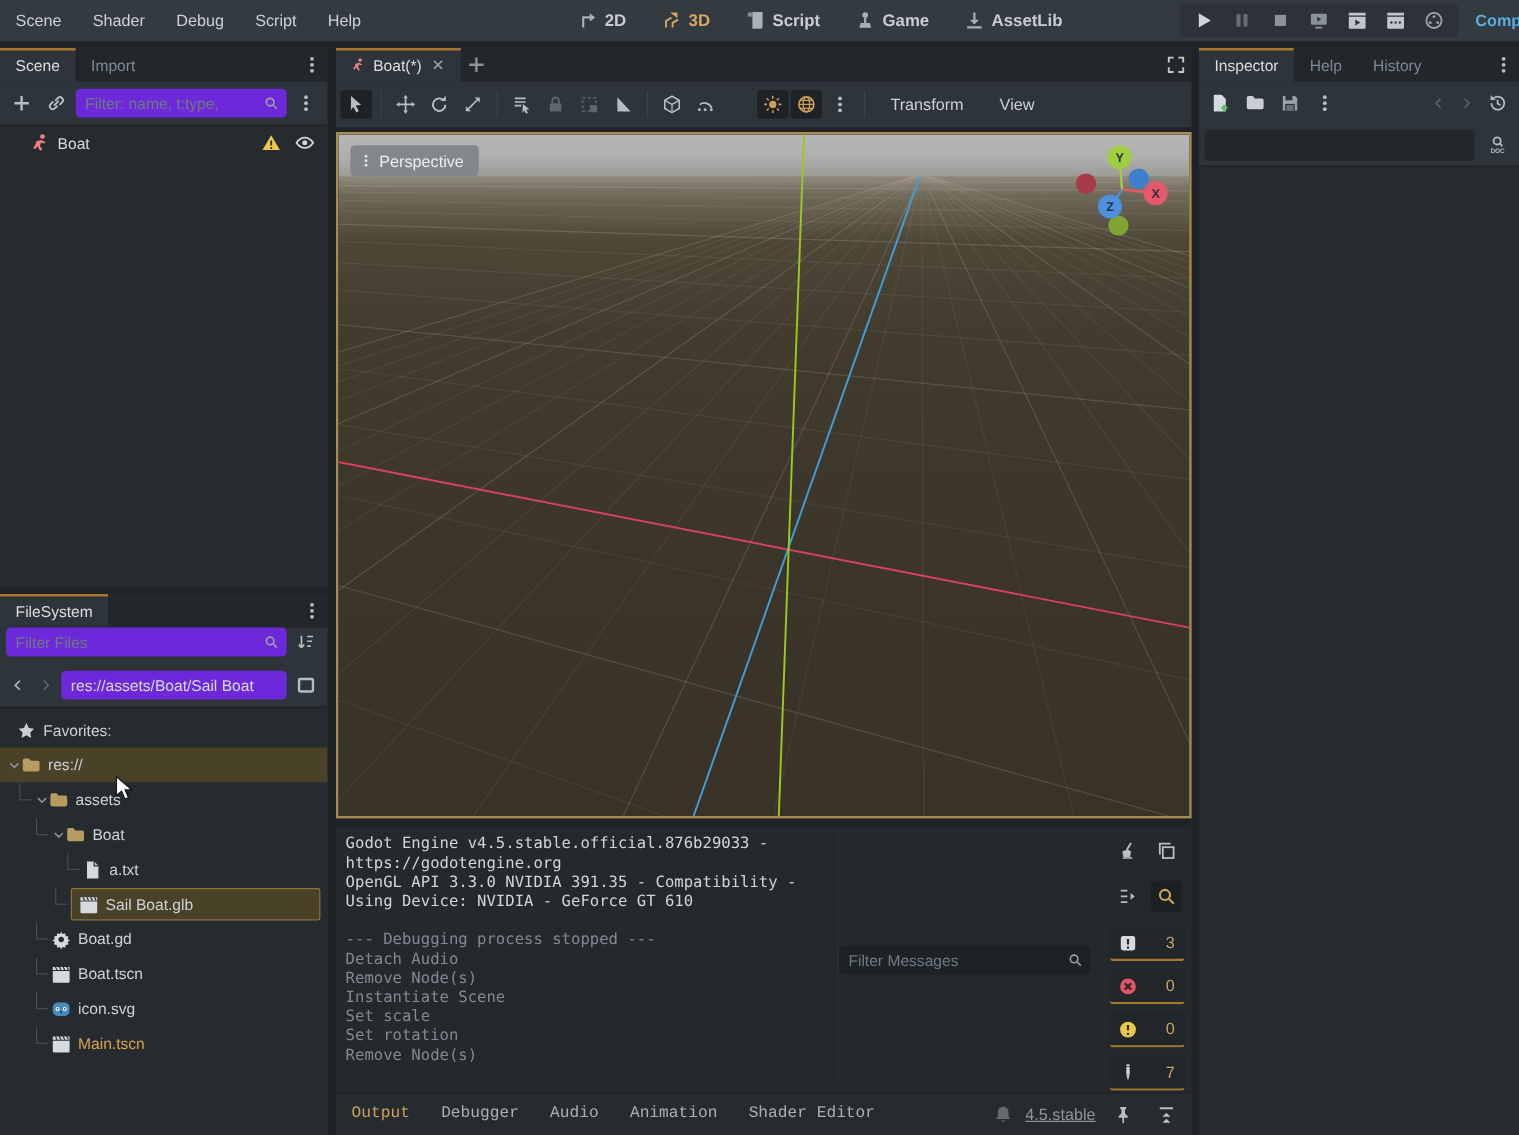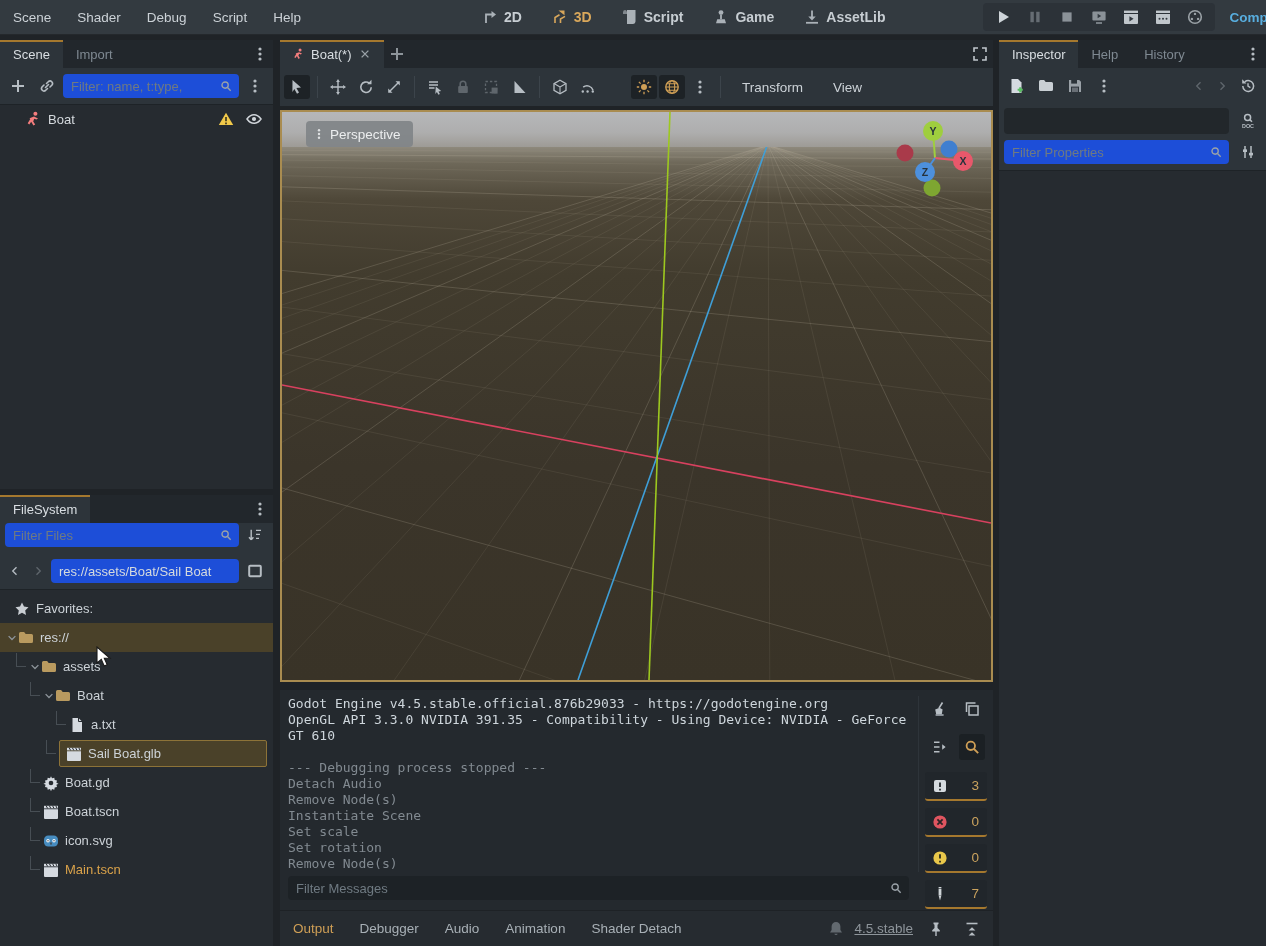--- a/index.html
+++ b/index.html
@@ -32,21 +32,21 @@
   .dock{position:absolute;display:flex;flex-direction:column;}
   #left-dock{left:0;top:40px;width:273px;height:906px;gap:6px;}
   #center-dock{left:280px;top:40px;width:713px;height:906px;}
   #right-dock{left:999px;top:40px;width:267px;height:906px;}
   .panel{background:#2d343a;display:flex;flex-direction:column;min-height:0;}
   .tabstrip{display:flex;align-items:stretch;background:#22272c;height:28px;flex:0 0 28px;}
   .tab{padding:0 13px;display:flex;align-items:center;gap:6px;font-size:13px;color:#7f8992;}
   .tab.active{background:#2d343a;color:#d9dee2;box-shadow:inset 0 2px 0 0 #a5782e;}
   .tabstrip .spacer{flex:1;}
   .toolbar-row{display:flex;align-items:center;gap:3px;padding:6px 5px;flex:0 0 auto;}
-  .text-input{background:#1d4ed8;border:none;outline:none;border-radius:4px;color:#c6ccd1;
+  .text-input{background:#6d28d9;border:none;outline:none;border-radius:4px;color:#c6ccd1;
     font-size:13px;height:24px;padding:0 8px;font-family:"Liberation Sans",sans-serif;min-width:0;}
   .text-input::placeholder{color:#6f7a82;}
   .input-wrap{position:relative;display:flex;align-items:center;flex:1;min-width:0;}
   .input-wrap .text-input{flex:1;padding-right:26px;}
   .input-wrap .icon{position:absolute;right:7px;color:#9aa2a8;}
   .tree{background:#262b30;flex:1;border-top:1px solid #1e2327;overflow:hidden;position:relative;}
   
   .node-row{height:28px;display:flex;align-items:center;gap:6px;padding:0 8px 0 26px;color:#d5dade;}
   .node-row .spacer{flex:1;}
   
@@ -58,27 +58,27 @@
   .tree-corner{width:9px;height:13px;border-left:1px solid #474e54;border-bottom:1px solid #474e54;
     margin:-10px 3px 3px 0;flex:0 0 auto;}
   .chev{width:12px;height:12px;color:#8d949a;flex:0 0 auto;}
   
   #vp-toolbar{display:flex;align-items:center;gap:2px;padding:7px 4px;background:#2d343a;flex:0 0 38px;box-sizing:border-box;}
   .vsep{width:1px;height:22px;background:#3c444b;margin:0 5px;}
   .vgap{width:26px;}
   .menu-lbl{padding:0 14px;color:#ccd2d7;font-size:13.5px;}
   #viewport{position:relative;margin-top:4px;width:709px;height:568px;border:2px solid #a98c50;
     flex:0 0 auto;}
-  #persp-pill{position:absolute;left:24px;top:9px;height:26px;display:flex;align-items:center;gap:5px;
+  #persp-pill{position:absolute;left:10px;top:9px;height:26px;display:flex;align-items:center;gap:5px;
     background:rgba(128,132,136,0.92);border-radius:4px;padding:0 12px 0 7px;color:#eceeef;font-size:13.5px;}
   #persp-pill .icon{width:12px;height:12px;color:#dfe1e3;}
   #gizmo{position:absolute;right:8px;top:2px;}
   #output-panel{margin-top:8px;height:220px;background:#24292e;display:flex;flex:0 0 auto;
     box-sizing:border-box;padding:6px 6px 8px 8px;gap:6px;}
-  #out-main{flex:1;display:flex;flex-direction:column;min-width:0;}
+  #out-main{flex:1;display:flex;min-width:0;}
   #out-lines{flex:1;font-family:"DejaVu Sans Mono",monospace;font-size:13px;line-height:16px;
     overflow:hidden;padding-right:10px;border-right:1px solid #2e343a;}
   .oline{white-space:pre-wrap;word-break:break-word;}
   .oline.info{color:#ced6dc;}
   .oline.dim{color:#828a91;}
   .oline.blank{height:16px;}
   #out-filter-row{flex:0 0 28px;margin-top:2px;display:flex;align-items:center;padding-right:10px;}
   #out-rail{flex:0 0 62px;display:flex;flex-direction:column;align-items:stretch;gap:5px;}
   .rail-icons{display:flex;justify-content:space-between;padding:0 2px;}
   .rail-icons .icon-btn{width:26px;height:26px;color:#b7bec4;}
@@ -855,26 +855,26 @@
                   <path fill="currentColor" d="M6.6 9.4h2.8L8 14.6z"></path>
                 </svg>
               </span>
               <span class="cnt">7</span>
             </div>
           </div>
       </div>
     </div>
 
     <div id="bottombar">
-      <div id="bb-tabs" style="display:flex;align-items:flex-end;">
+      <div id="bb-tabs" style="display:flex;align-items:flex-end;font-family:Liberation Mono, monospace;">
           <div class="bb-tab active">Output</div>
           <div class="bb-tab">Debugger</div>
           <div class="bb-tab">Audio</div>
           <div class="bb-tab">Animation</div>
-          <div class="bb-tab">Shader Detach</div>
+          <div class="bb-tab">Shader Editor</div>
         </div>
       <div id="bb-right">
         <span class="icon" style="color:#62696f">
             <svg viewBox="0 0 16 16">
               <path fill="currentColor" d="M8 1a4.4 4.4 0 00-4.4 4.4V9L2 11.4h12L12.4 9V5.4A4.4 4.4 0 008 1z"></path>
               <path d="M6.3 12.8a1.8 1.8 0 003.4 0z" fill="currentColor"></path>
             </svg>
           </span>
         <span id="bb-version">4.5.stable</span>
         <span class="icon-btn">
@@ -982,40 +982,20 @@
         <span class="right-col-icon icon-btn">
             <span class="icon">
               <svg viewBox="0 0 16 16">
                 <circle cx="7.6" cy="4.4" r="3" fill="none" stroke="currentColor" stroke-width="1.5"></circle>
                 <path d="M9.8 6.6l2.2 2.2" stroke="currentColor" stroke-width="1.5"></path>
                 <text x="8" y="14.8" font-size="5.4" font-weight="bold" text-anchor="middle" fill="currentColor" font-family="Liberation Sans,sans-serif">DOC</text>
               </svg>
             </span>
           </span>
       </div>
-      <div id="insp-filter-row">
-        <span class="input-wrap">
-          <input class="text-input" placeholder="Filter Properties" style="">
-          <span class="icon sm">
-              <svg viewBox="0 0 16 16">
-                <circle cx="6.8" cy="6.8" r="4.2" stroke="currentColor" stroke-width="1.8" fill="none"></circle>
-                <path d="M10 10l4.2 4.2" stroke="currentColor" stroke-width="1.8"></path>
-              </svg>
-            </span>
-        </span>
-        <span class="right-col-icon icon-btn">
-            <span class="icon">
-              <svg viewBox="0 0 16 16">
-                <path d="M5 2v12M11 2v12" stroke="currentColor" stroke-width="1.5"></path>
-                <rect x="3" y="5.4" width="4" height="2.6" fill="currentColor"></rect>
-                <rect x="9" y="8.8" width="4" height="2.6" fill="currentColor"></rect>
-              </svg>
-            </span>
-          </span>
-      </div>
       <div id="insp-content"></div>
     </div>
   </div>
 
   <svg id="cursor" viewBox="0 0 17 22">
     <path d="M1 1v16l4.3-3.6L8.2 20l3-1.3-2.9-6.4H14z" fill="#fff" stroke="#1a1a1a" stroke-width="1.1"></path>
   </svg>
 </div>
 
 </body></html>

